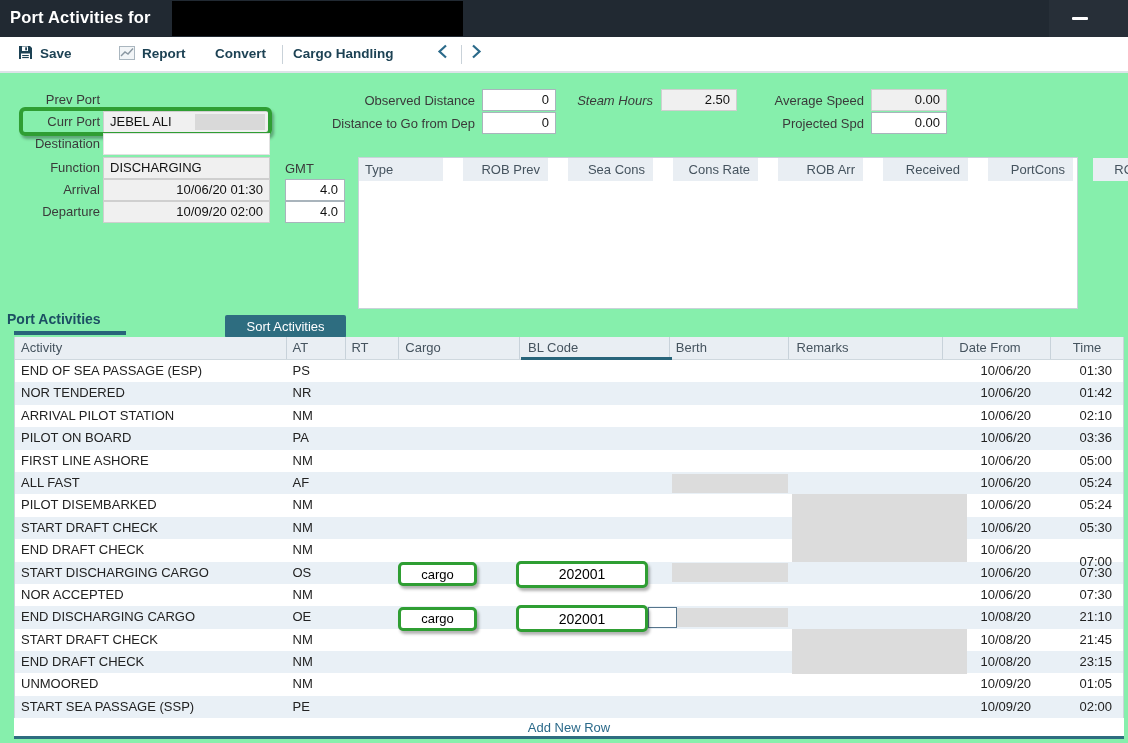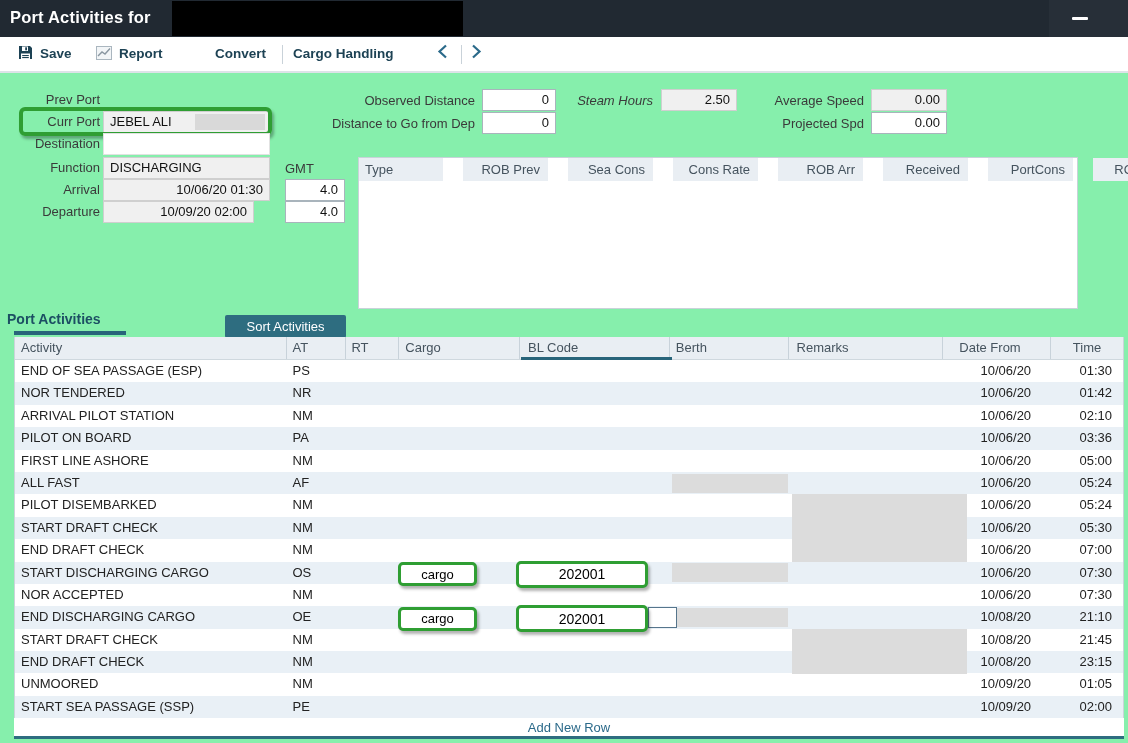--- a/index.html
+++ b/index.html
@@ -86,21 +86,21 @@
         <svg width="15" height="15" viewBox="0 0 15 15">
             <path d="M1 1 h11 l2 2 v11 h-13 z" fill="#1d4254"></path>
             <rect x="4" y="1.5" width="6" height="4.5" fill="#fff"></rect>
             <rect x="7.2" y="2.3" width="1.8" height="3" fill="#1d4254"></rect>
             <rect x="3" y="8.5" width="9" height="6" fill="#fff"></rect>
             <rect x="4.2" y="10" width="6.6" height="1.1" fill="#1d4254"></rect>
             <rect x="4.2" y="12" width="6.6" height="1.1" fill="#1d4254"></rect>
           </svg>
       </span><span>Save</span>
     </div>
-    <div class="tb-item" style="left:96px;text-align:center;">
+    <div class="tb-item" style="left:119px;text-align:center;">
       <span class="tb-icon">
         <svg width="16" height="14" viewBox="0 0 16 14">
             <rect x="0.5" y="0.5" width="15" height="13" fill="#f2f5f7" stroke="#aab6bf"></rect>
             <polyline points="2,10 6,6 9,8 14,2.5" fill="none" stroke="#8a97a1" stroke-width="1.4"></polyline>
           </svg>
       </span><span>Report</span>
     </div>
     <div class="tb-item" style="left:215px;"><span>Convert</span></div>
     <div class="tb-sep" style="left:282px;"></div>
     <div class="tb-item" style="left:293px;"><span>Cargo Handling</span></div>
@@ -127,21 +127,21 @@
   <div class="flabel" style="left:0; top:133px; width:100px;">Destination</div>
   <div class="ffield empty" style="left:103px; top:133px; width:167px;"></div>
 
   <div class="flabel" style="left:0; top:157px; width:100px;">Function</div>
   <div class="ffield" style="left:103px; top:157px; width:167px;">DISCHARGING</div>
 
   <div class="flabel" style="left:0; top:179px; width:100px;">Arrival</div>
   <div class="ffield r" style="left:103px; top:179px; width:167px;">10/06/20 01:30</div>
 
   <div class="flabel" style="left:0; top:201px; width:100px;">Departure</div>
-  <div class="ffield r" style="left:103px; top:201px; width:151px;">10/09/20 02:00</div>
+  <div class="ffield r" style="left:103px; top:201px; width:167px;">10/09/20 02:00</div>
 
   <div class="flabel" style="left:285px; top:158px; width:42px; text-align:left;">GMT</div>
   <div class="ffield white r" style="left:285px; top:179px; width:60px;">4.0</div>
   <div class="ffield white r" style="left:285px; top:201px; width:60px;">4.0</div>
 
   <div class="flabel" style="left:315px; top:90px; width:160px;">Observed Distance</div>
   <div class="ffield white r" style="left:482px; top:89px; width:74px;">0</div>
 
   <div class="flabel" style="left:300px; top:113px; width:175px;">Distance to Go from Dep</div>
   <div class="ffield white r" style="left:482px; top:112px; width:74px;">0</div>
@@ -276,21 +276,21 @@
         </div>
         <div class="arow">
           <div class="acell c0" style="width: 273px;">END DRAFT CHECK</div>
           <div class="acell c1" style="width: 59px;">NM</div>
           <div class="acell c2" style="width: 53px;"></div>
           <div class="acell c3" style="width: 121px;"></div>
           <div class="acell c4" style="width: 150px;"></div>
           <div class="acell c5" style="width: 119px;"></div>
           <div class="acell c6" style="width: 155px;"></div>
           <div class="acell c7" style="width: 108px;">10/06/20</div>
-          <div class="acell c8" style="width: 72px;">07:00</div>
+          <div class="acell c8" style="width: 72px; margin-top: 12px;">07:00</div>
         </div>
         <div class="arow alt">
           <div class="acell c0" style="width: 273px;">START DISCHARGING CARGO</div>
           <div class="acell c1" style="width: 59px;">OS</div>
           <div class="acell c2" style="width: 53px;"></div>
           <div class="acell c3" style="width: 121px;"></div>
           <div class="acell c4" style="width: 150px;"></div>
           <div class="acell c5" style="width: 119px;"></div>
           <div class="acell c6" style="width: 155px;"></div>
           <div class="acell c7" style="width: 108px;">10/06/20</div>

